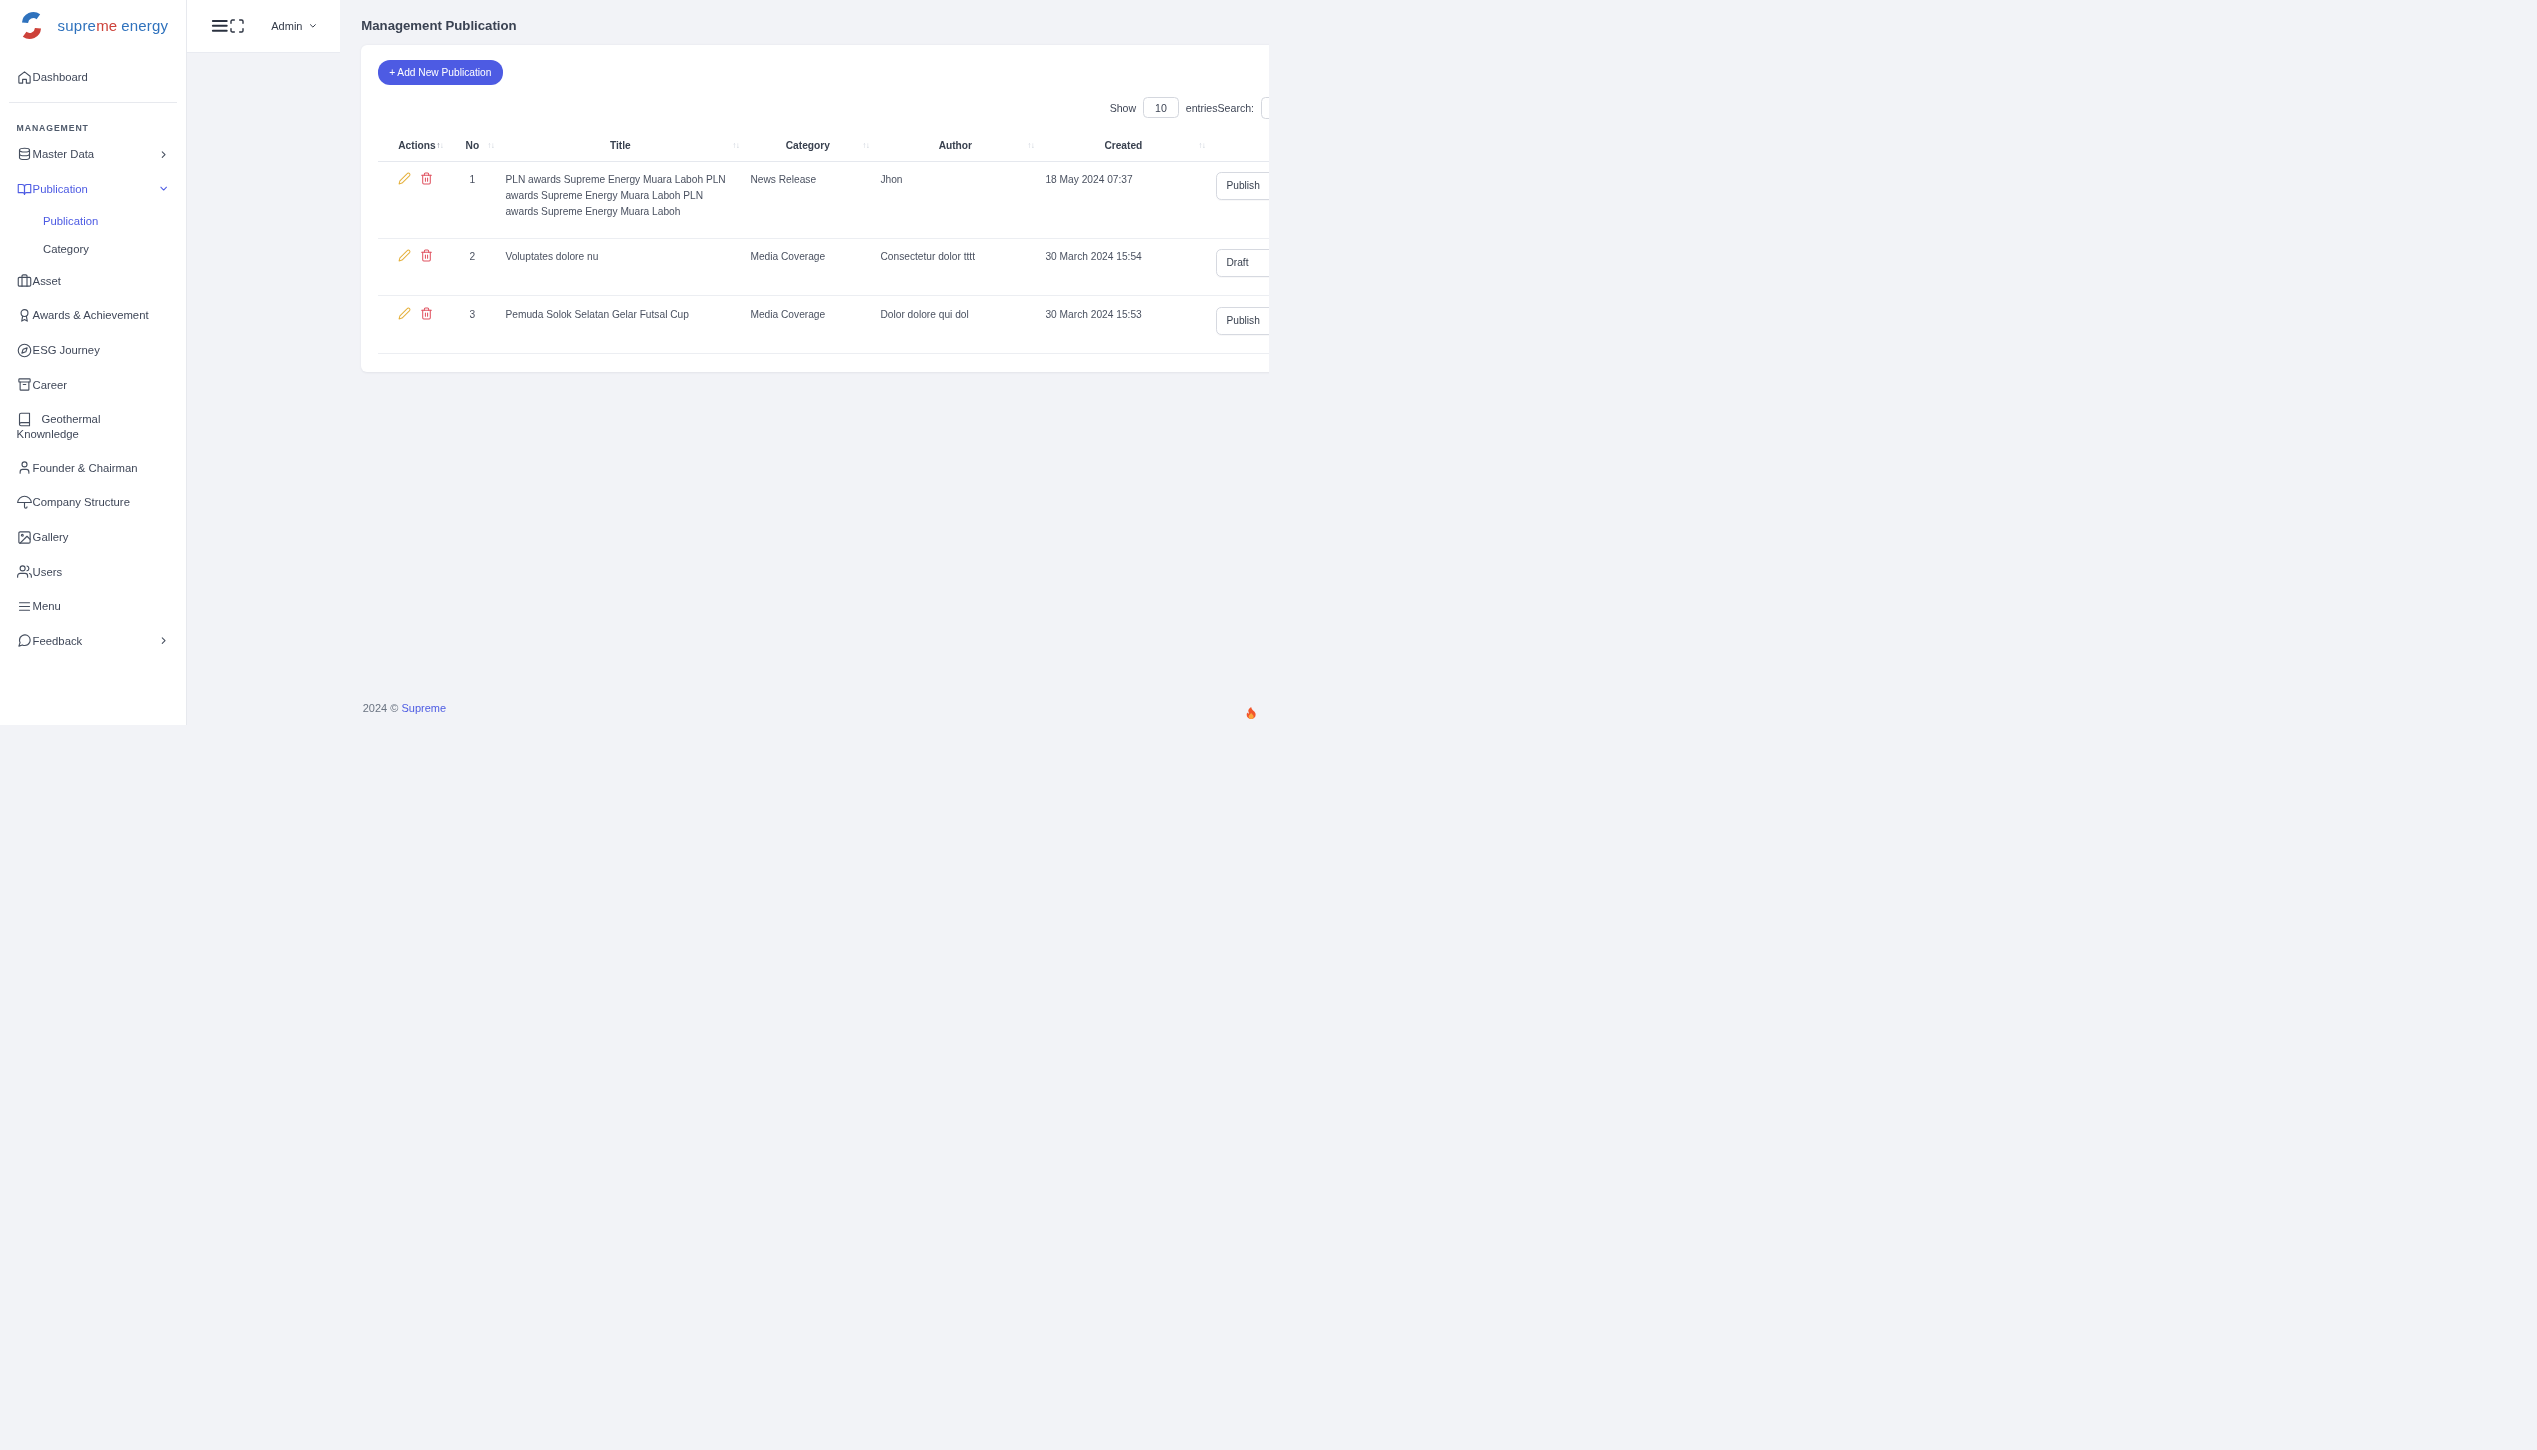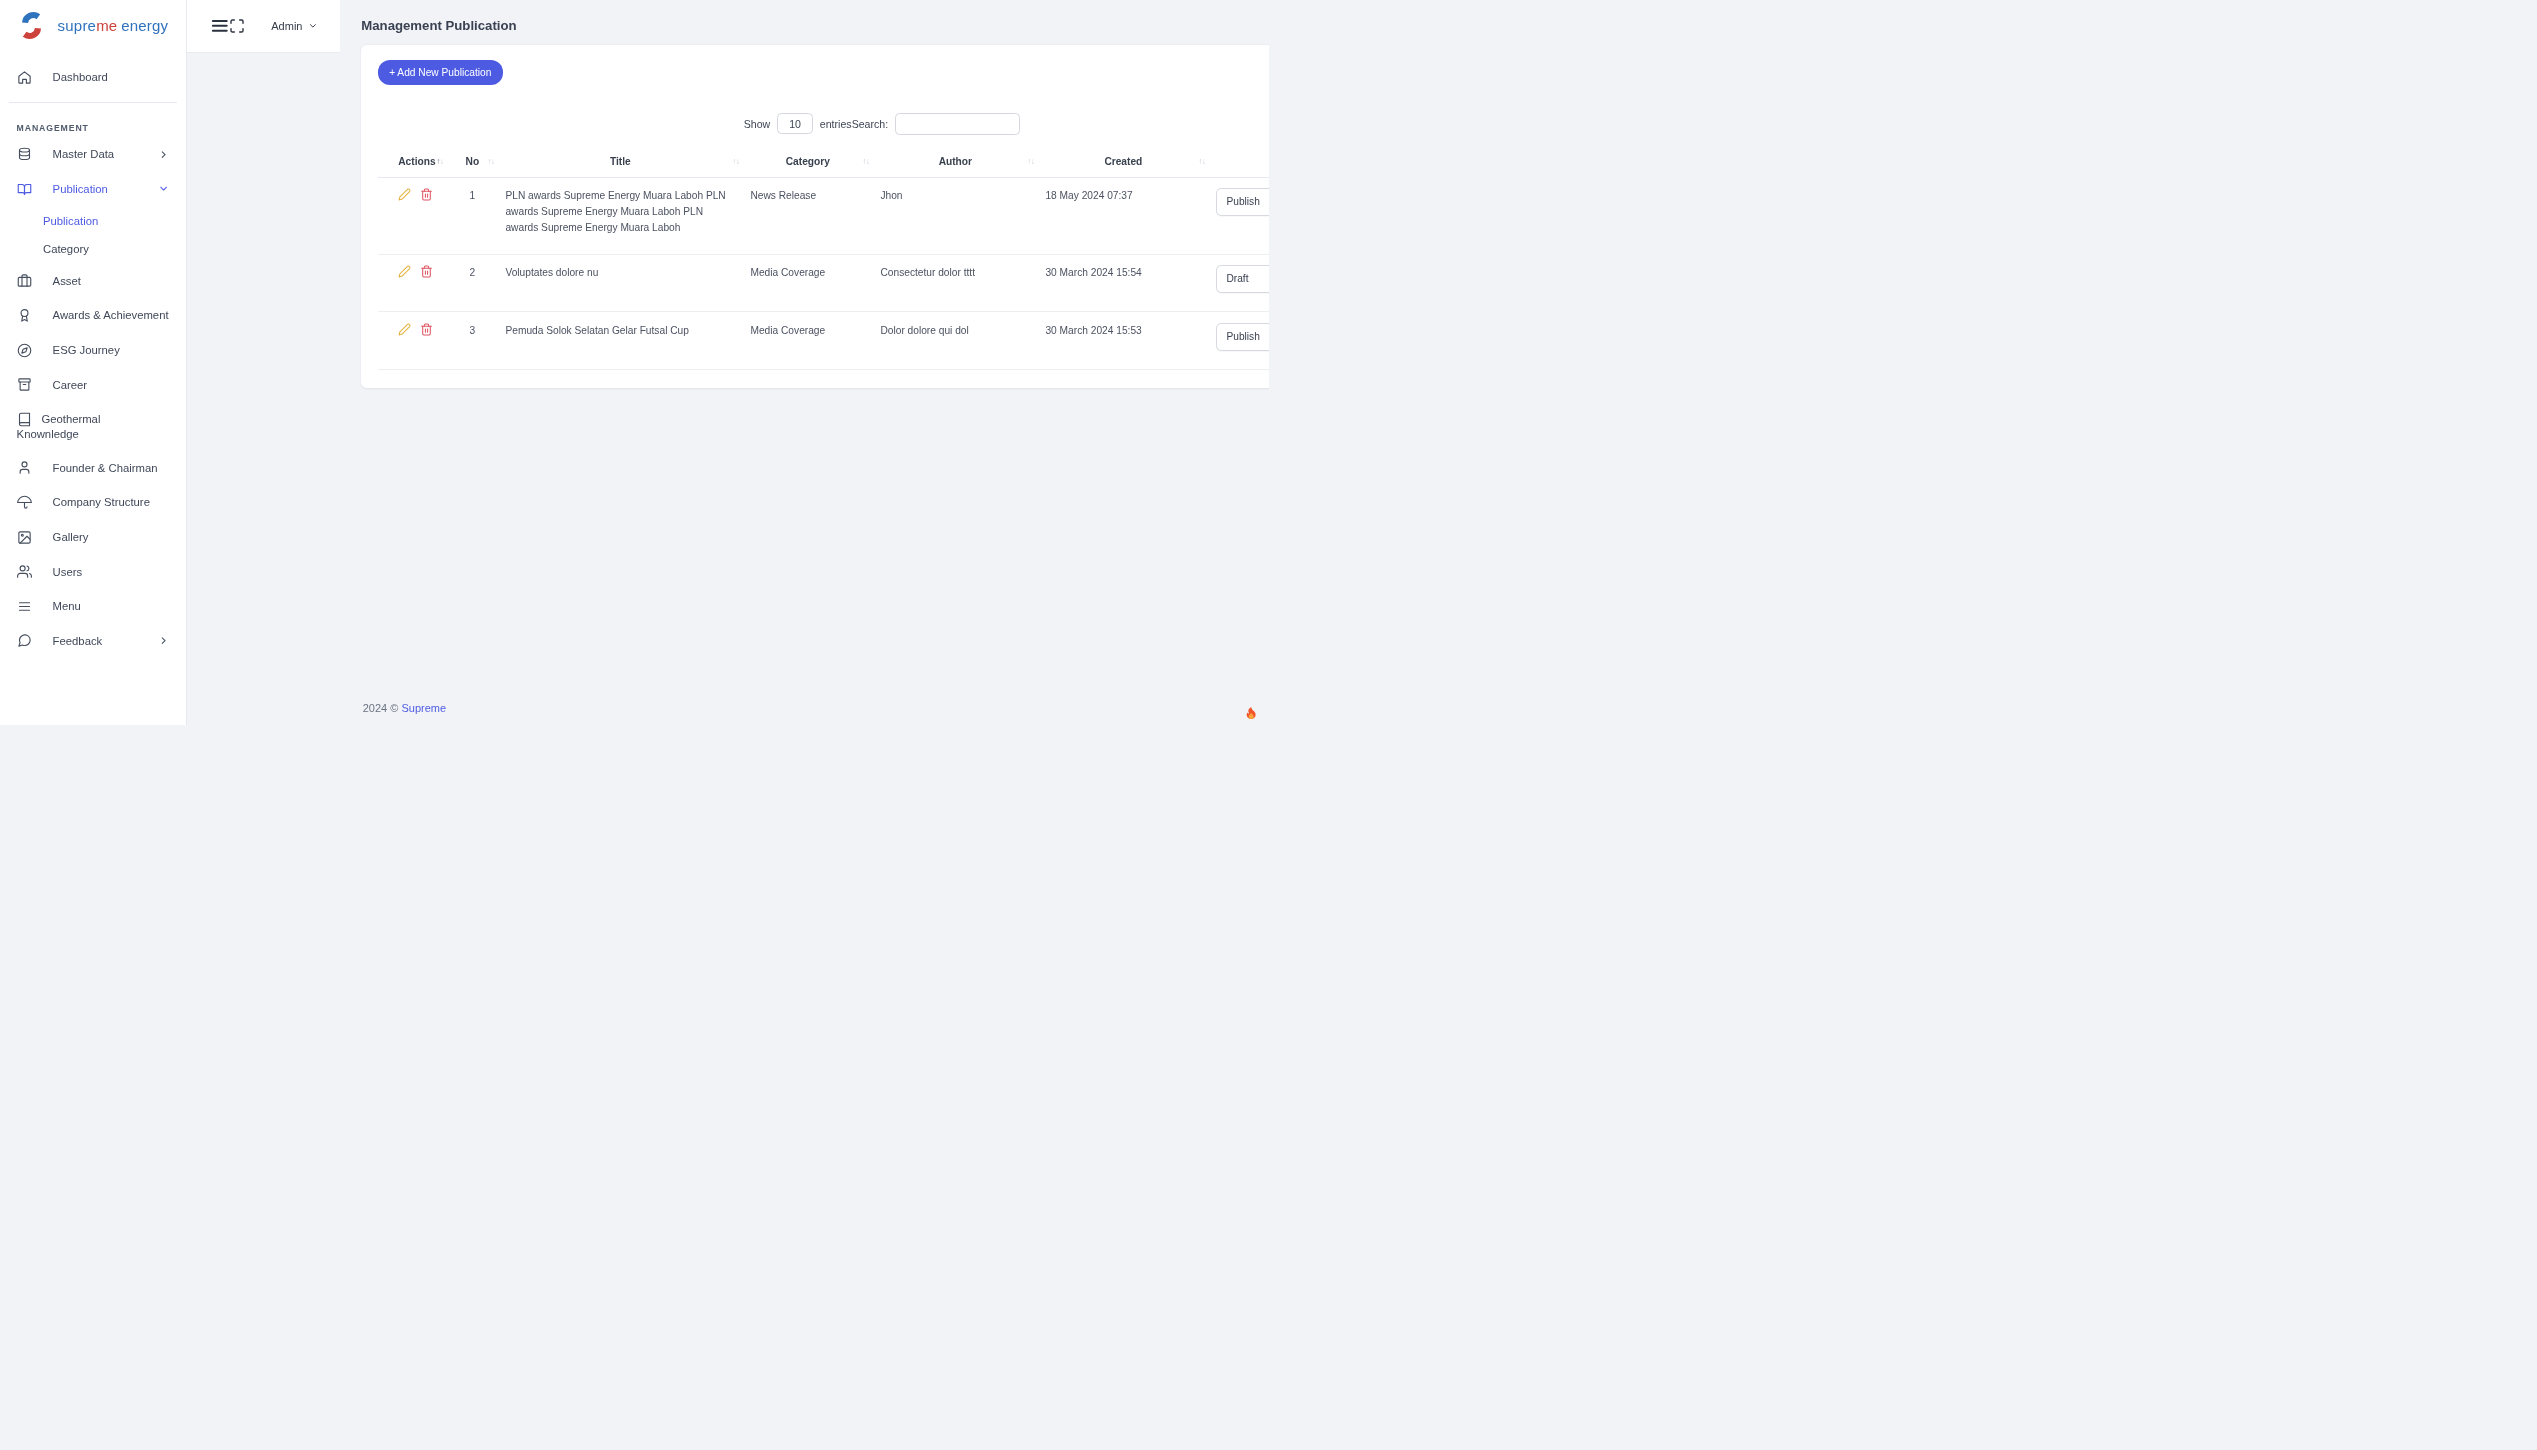--- a/index.html
+++ b/index.html
@@ -20,21 +20,21 @@
     background: #fff;
     border-right: 0.8px solid #e7e9ee;
     overflow: hidden;
   }
   .logo { display: flex; align-items: center; gap: 12px; padding: 11.3px 16.6px 7.6px; cursor: pointer; }
   .logo-text { font-size: 15px; letter-spacing: 0.2px; color: #2f72bd; white-space: nowrap; }
   .logo-text .red { color: #cd423a; }
   .logo-text .energy { margin-left: 3.8px; }
   .side-nav { padding-top: 12px; }
   .nav-item {
-    display: flex; align-items: center; gap: 21px;
+    display: flex; align-items: center; gap: 1px;
     padding: 9.8px 16.6px; font-size: 11.3px; color: #3f4758;
     cursor: pointer; line-height: 1.25;
   }
   .nav-item .ic { color: #454e5e; flex: 0 0 auto; }
   .nav-item .chev { margin-left: auto; color: #454e5e; }
   .nav-item.active, .nav-item.active .ic, .nav-item.active .chev { color: #4d5be3; }
   .nav-item.block { display: block; padding-right: 32px; }
   .nav-item.block .ic { display: inline-block; vertical-align: -3.8px; margin-right: 9.8px; }
   .nav-divider { border-top: 0.8px solid #e7e9ee; margin: 7.6px 9px; }
   .nav-section {
@@ -73,22 +73,22 @@
     background: #fff; border-radius: 6px;
     box-shadow: 0 0.8px 2.3px rgba(25,30,60,.07);
     padding: 15px 16.6px 18px;
   }
   .btn-add {
     display: inline-block; background: #4d5be3; color: #fff;
     font-size: 10.2px; padding: 6.8px 11.3px; border-radius: 12px;
     border: none; cursor: pointer; font-family: inherit;
   }
   .controls-row {
-    display: flex; align-items: center; justify-content: center;
-    margin-top: 28px; font-size: 10.6px; color: #3f4656;
+    display: flex; align-items: center; justify-content: flex-end;
+    margin-top: 12px; font-size: 10.6px; color: #3f4656;
   }
   .show-group, .search-group { display: flex; align-items: center; gap: 6.8px; }
   .pagesize-input {
     width: 36px; height: 21px; border: 0.8px solid #d4d7de; border-radius: 4.5px;
     text-align: center; font-size: 10.6px; color: #3f4656; font-family: inherit; background: #fff;
   }
   .search-input {
     width: 125px; height: 22px; border: 0.8px solid #d4d7de; border-radius: 4.5px;
     font-size: 10.6px; padding: 0 6.8px; font-family: inherit; background: #fff; color: #3f4656;
   }

